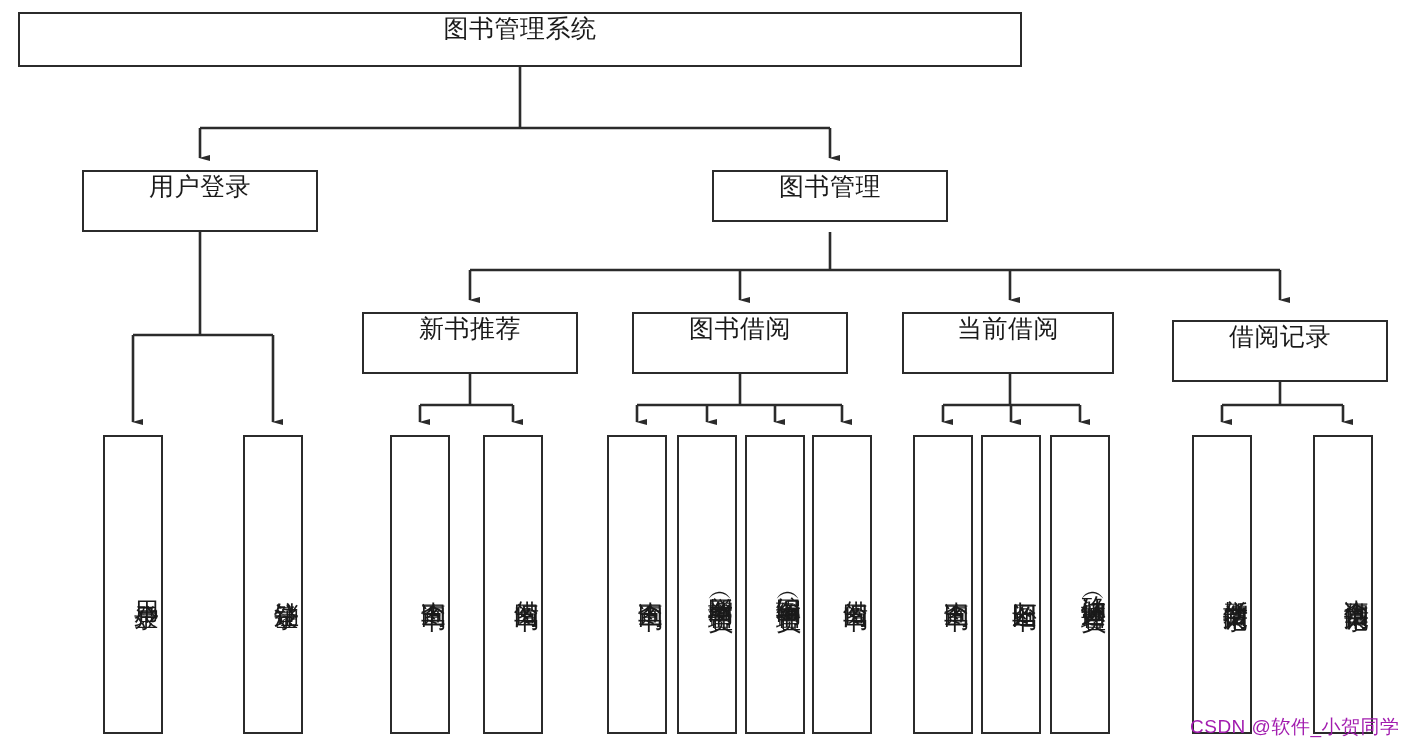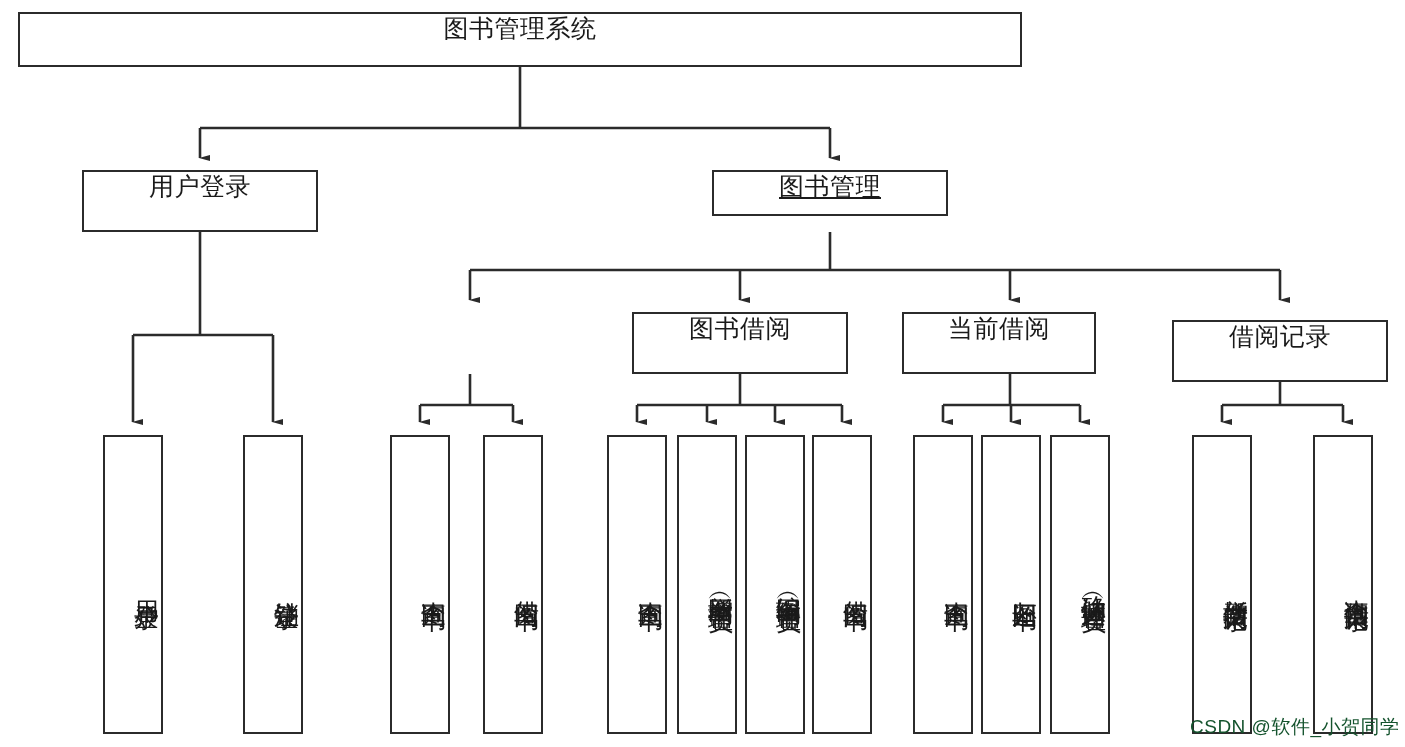--- a/index.html
+++ b/index.html
@@ -47,21 +47,21 @@
     letter-spacing: 2px;
     padding: 4px 0;
   }
   .node.vert .label {
     writing-mode: vertical-rl;
     text-orientation: upright;
     white-space: nowrap;
   }
   .watermark {
     position: absolute;
-    color: #14532d;
+    color: #a21caf;
     font-size: 19px;
     white-space: nowrap;
     letter-spacing: 0.5px;
   }
 </style>
 </head>
 <body>
 
 <div id="canvas">
 
@@ -115,28 +115,31 @@
     </g>
   </svg>
 
   <div class="node horiz" style="left:18px; top:12px; width:1004px; height:55px;">
     <span class="label">图书管理系统</span>
   </div>
 
   <div class="node horiz" style="left:82px; top:170px; width:236px; height:62px;">
     <span class="label">用户登录</span>
   </div>
-  <div class="node horiz" style="left:712px; top:170px; width:236px; height:46px;text-decoration:underline;">
+  <div class="node horiz" style="left:712px; top:170px; width:236px; height:52px;">
     <span class="label">图书管理</span>
   </div>
 
+  <div class="node horiz" style="left:362px; top:312px; width:216px; height:62px;">
+    <span class="label">新书推荐</span>
+  </div>
   <div class="node horiz" style="left:632px; top:312px; width:216px; height:62px;">
     <span class="label">图书借阅</span>
   </div>
-  <div class="node horiz" style="left:902px; top:312px; width:194px; height:62px;">
+  <div class="node horiz" style="left:902px; top:312px; width:212px; height:62px;">
     <span class="label">当前借阅</span>
   </div>
   <div class="node horiz" style="left:1172px; top:312px; width:216px; height:62px;margin-top:8px;">
     <span class="label">借阅记录</span>
   </div>
 
   <div class="node vert" style="left:103px; top:435px; width:60px; height:299px;">
     <span class="label">用户登录</span>
   </div>
   <div class="node vert" style="left:243px; top:435px; width:60px; height:299px;">

